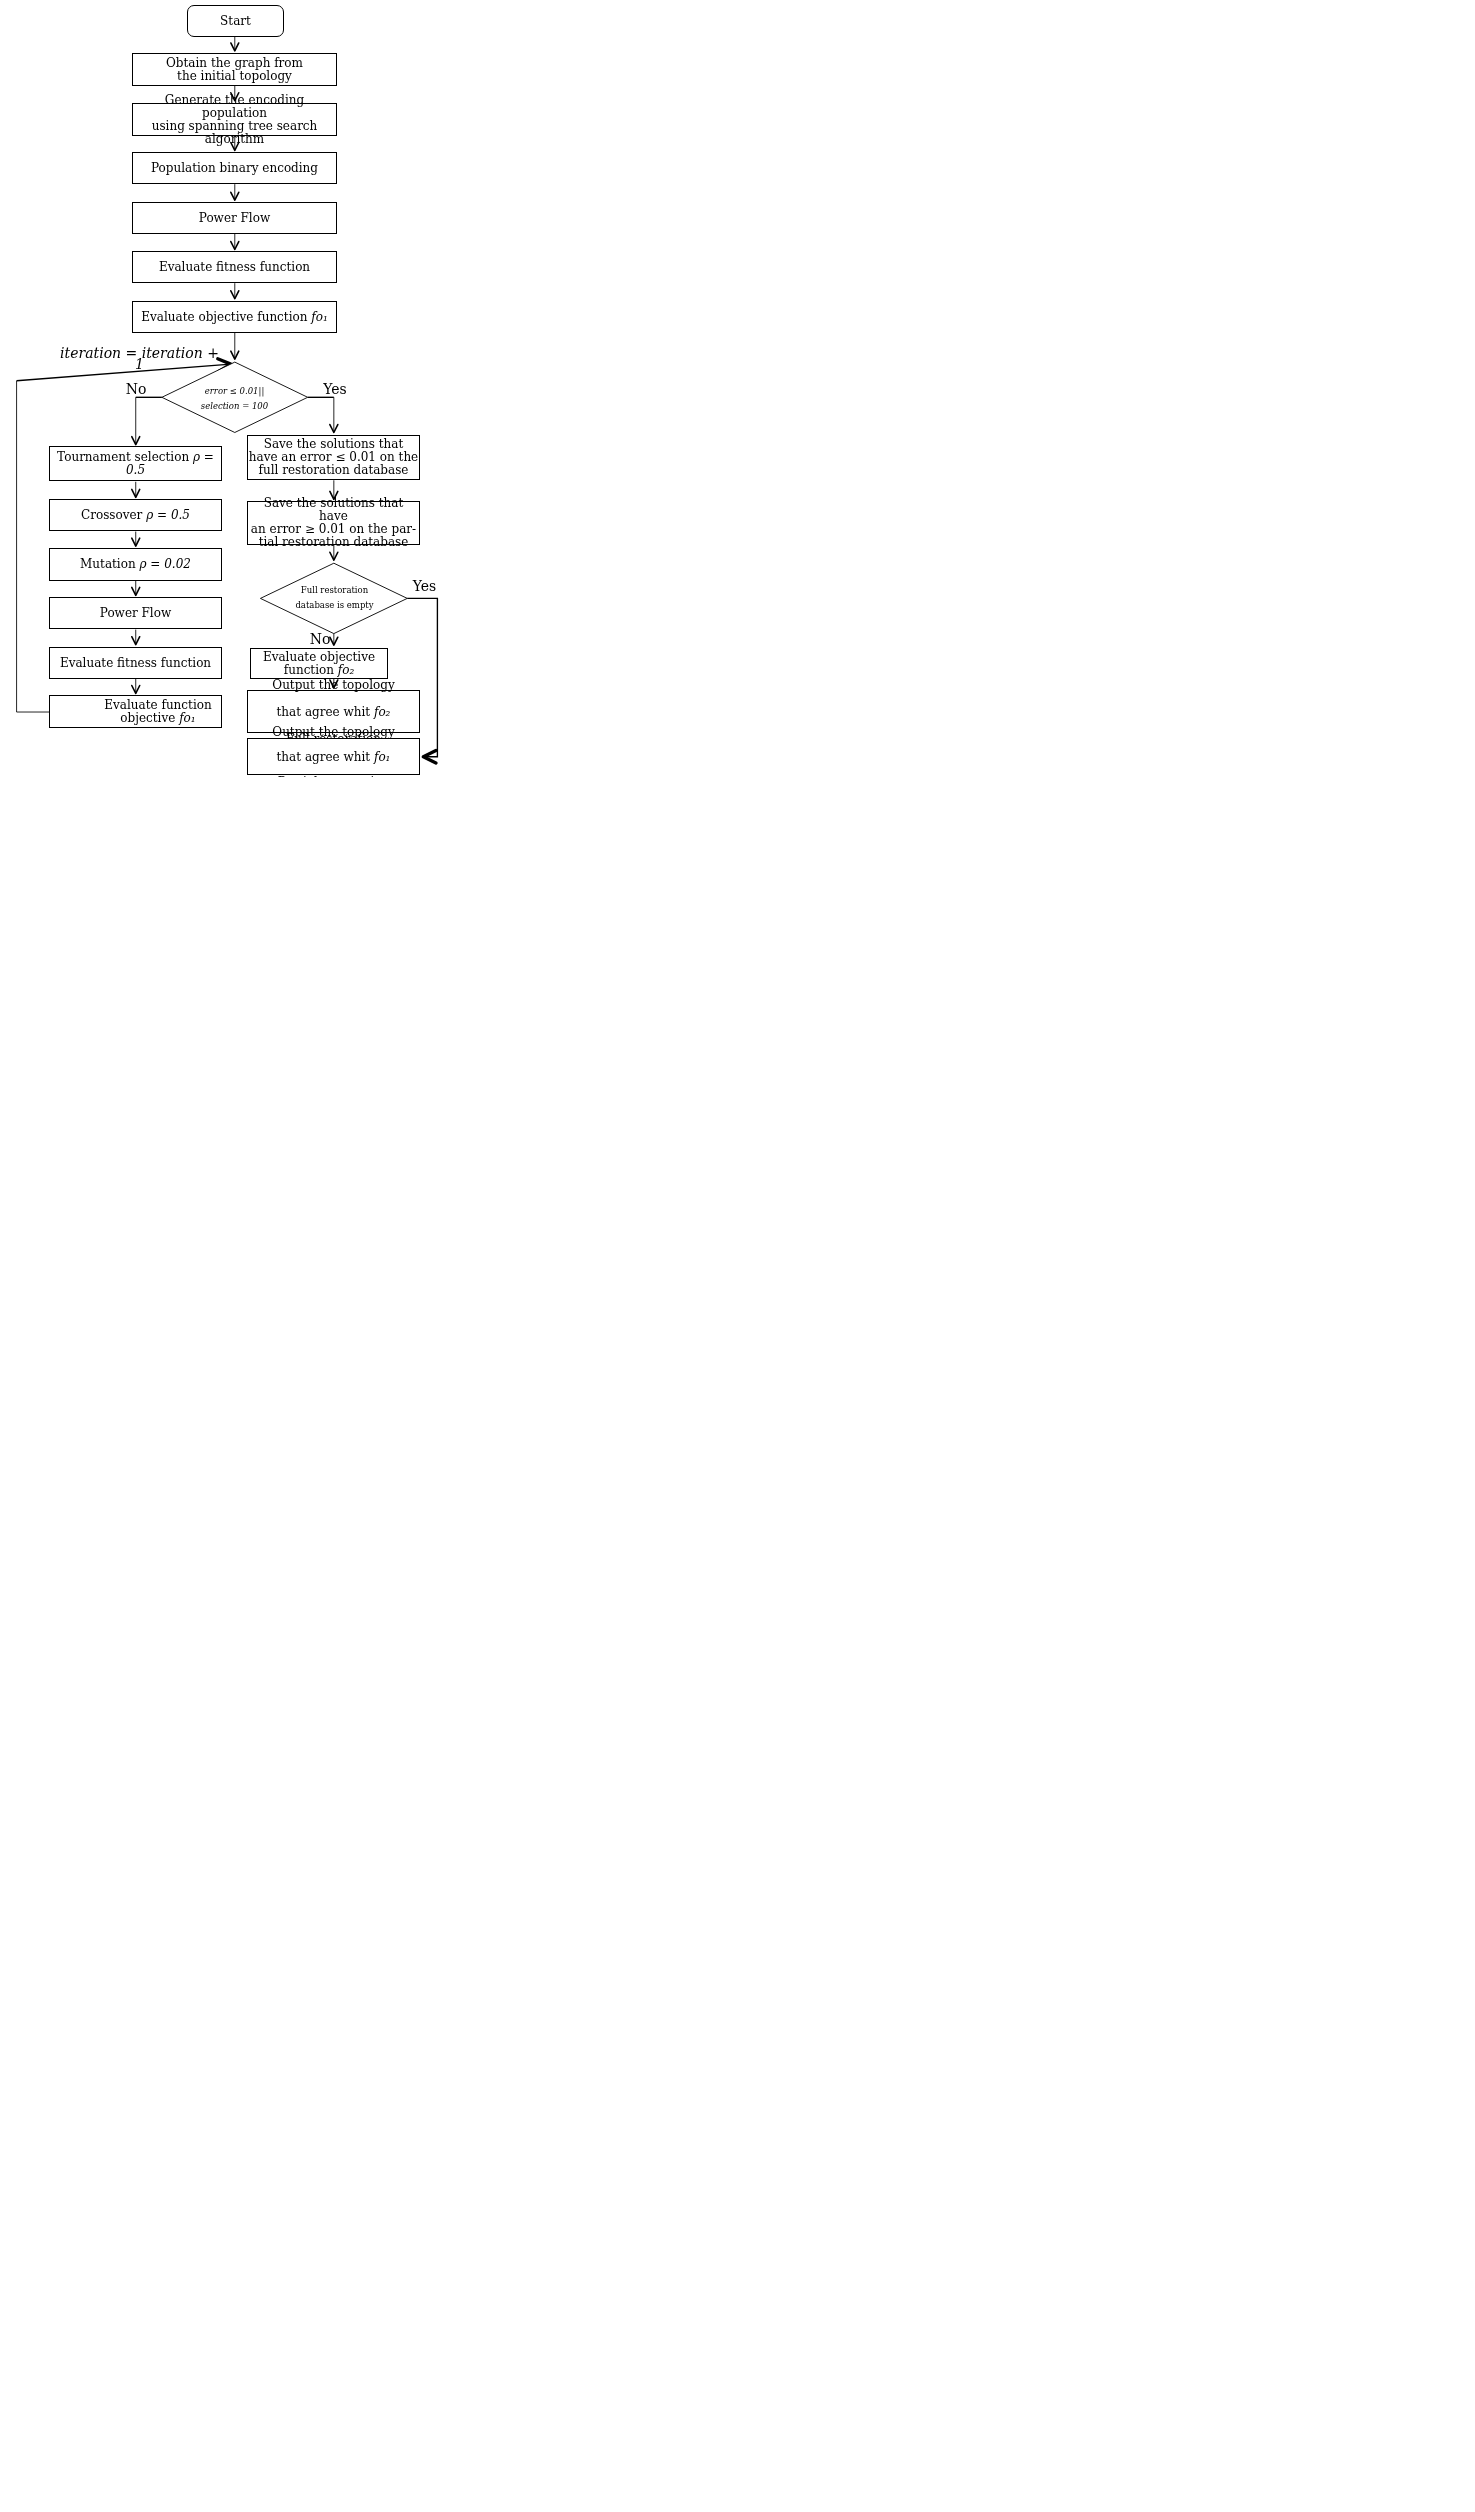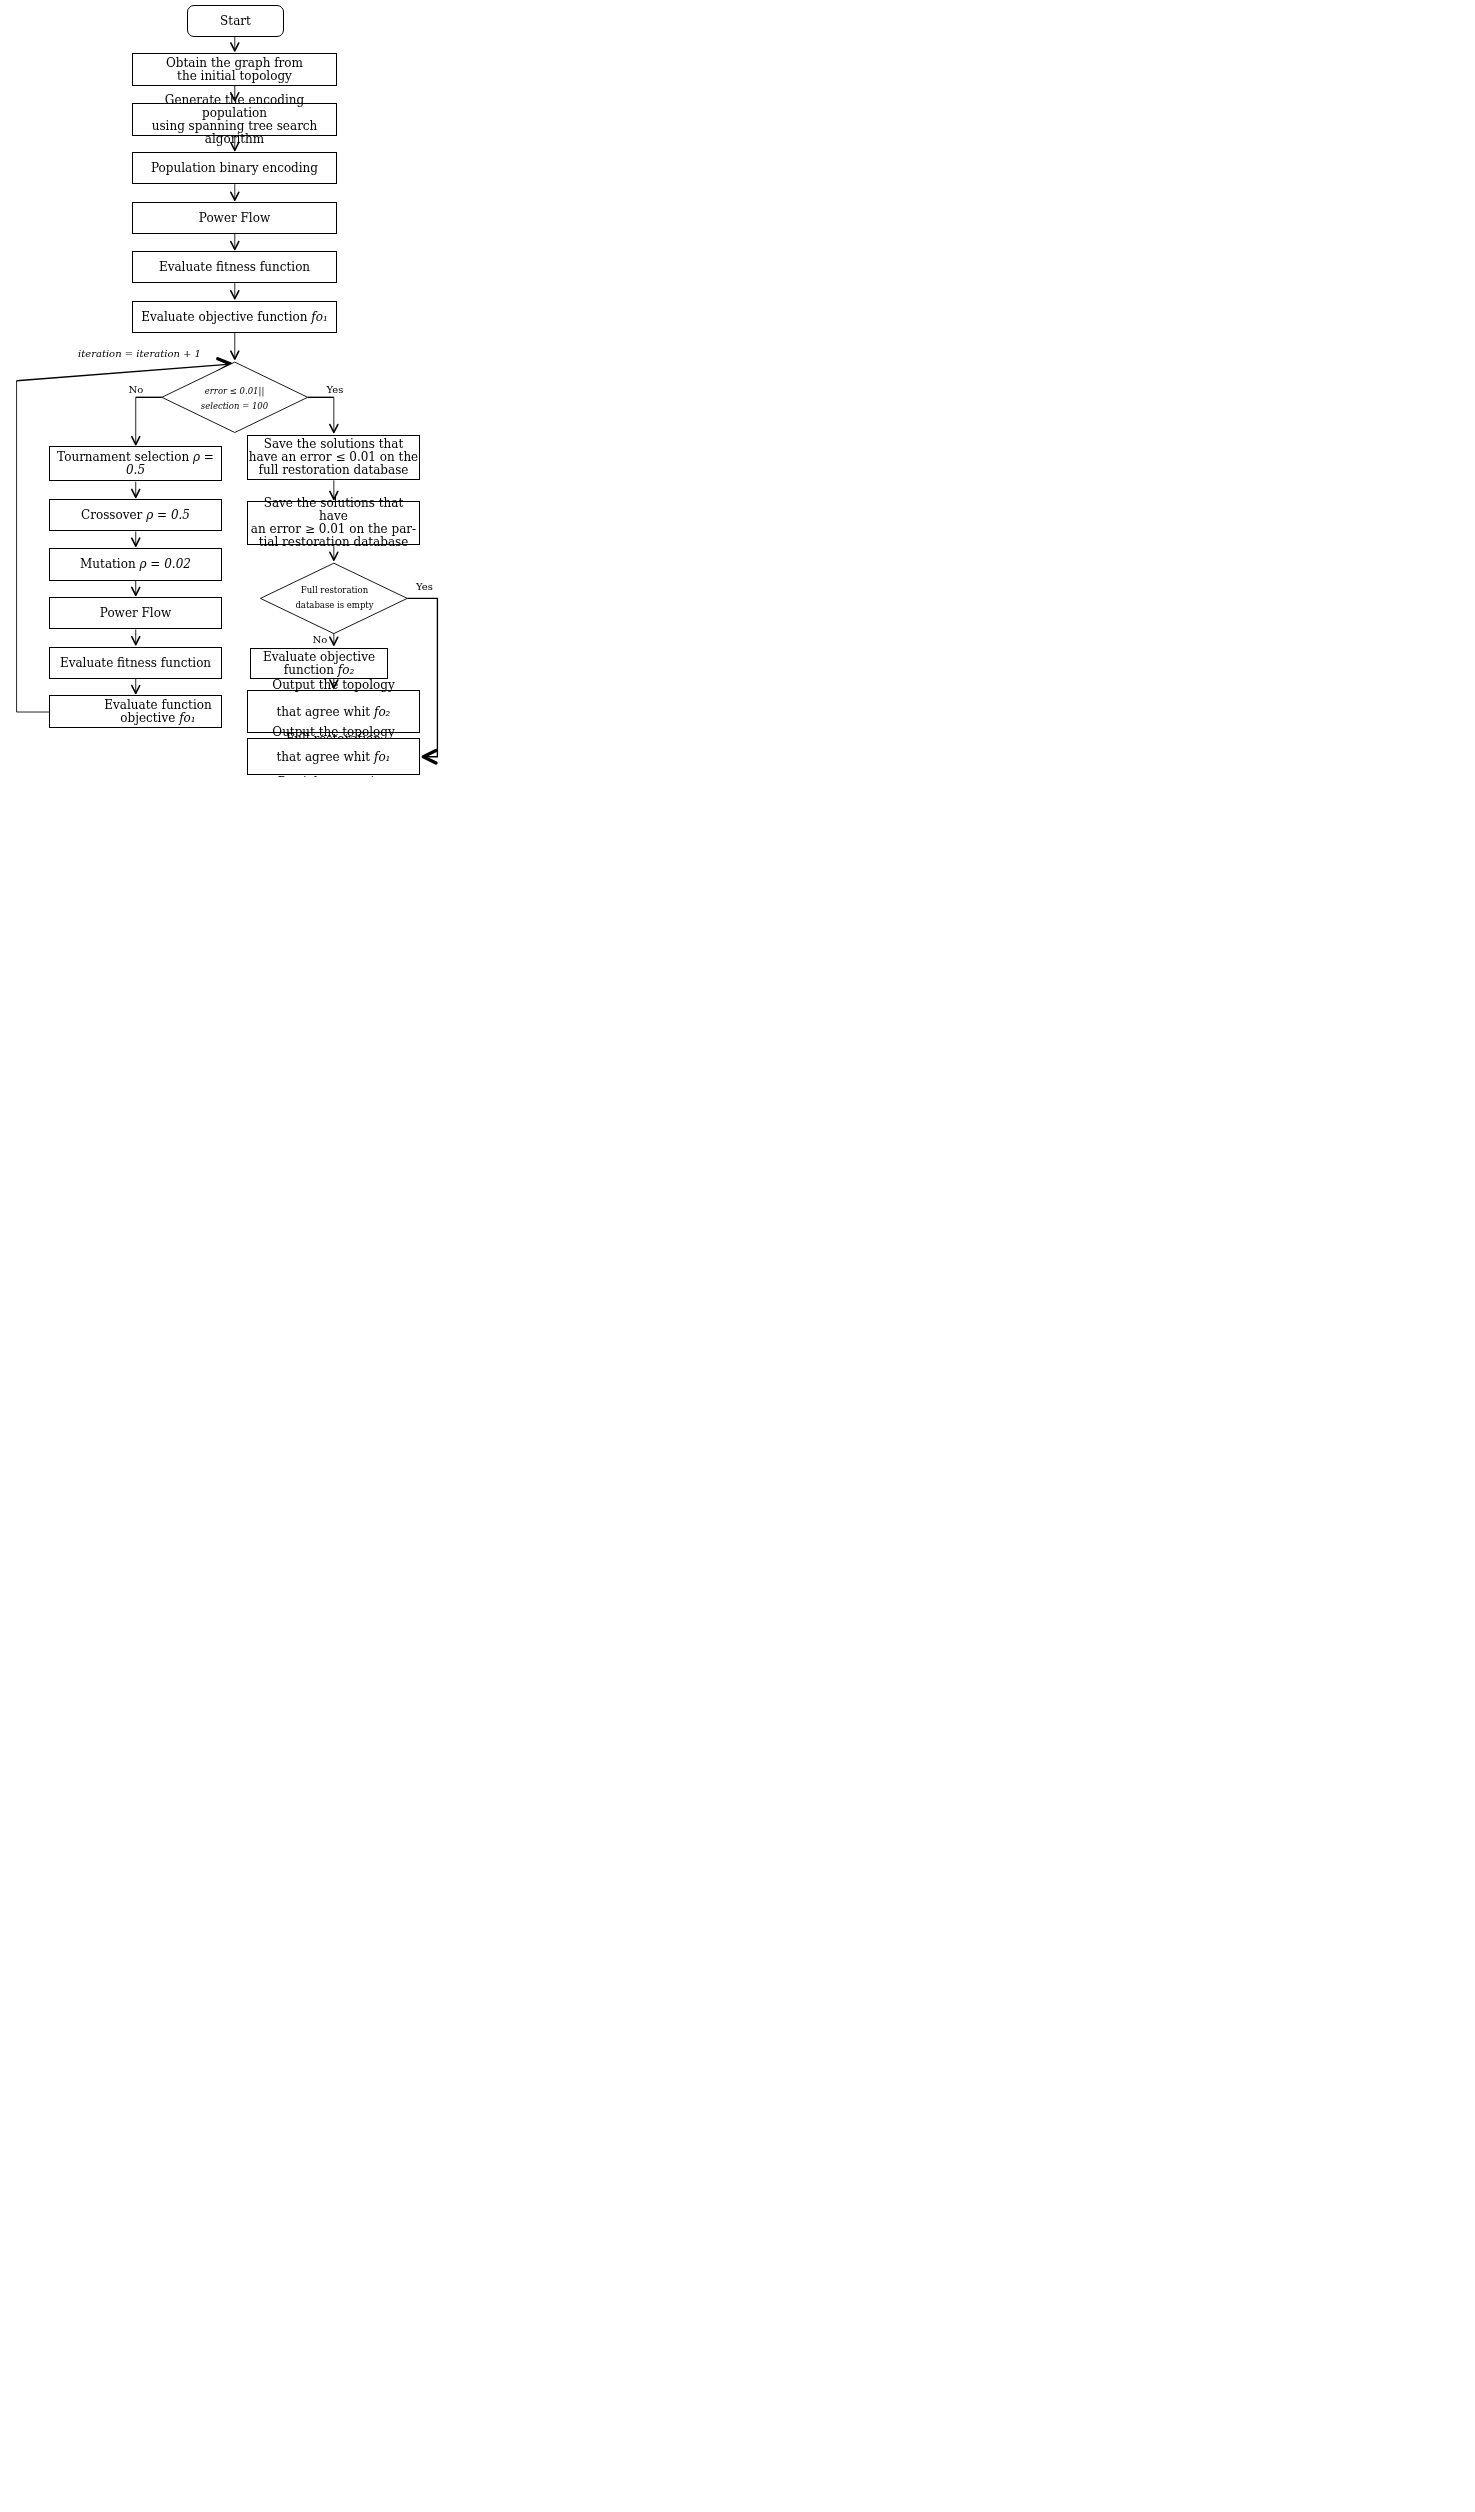--- a/index.html
+++ b/index.html
@@ -10,21 +10,21 @@
   .edge.thick{stroke-width:2.7;}
   .dshape{fill:#ffffff;stroke:#000;stroke-width:1.8;}
   .node{position:absolute;border:1px solid #000;background:#fff;
         display:flex;align-items:center;justify-content:flex-end;
         font-size:12px;line-height:13px;text-align:center;box-sizing:border-box;}
   .node.rounded{border-radius:7px;}
   .lbl{display:block;width:100%;text-align:center;white-space:pre-line;}
   .ln{display:block;}
   .m{font-style:italic;}
   .dlabel{position:absolute;text-align:center;font-size:8.5px;line-height:15px;}
-  .elabel{position:absolute;text-align:center;font-size:10px;line-height:11px;}
+  .elabel{position:absolute;text-align:center;font-size:14px;line-height:11px;}
   .tight .ln{line-height:12px;}
   .r3 .ln{line-height:14px;}
 </style>
 </head>
 <body>
 
 <div class="canvas">
 
   <svg class="wires" width="455" height="777" viewBox="0 0 905 1545">
     <defs>

